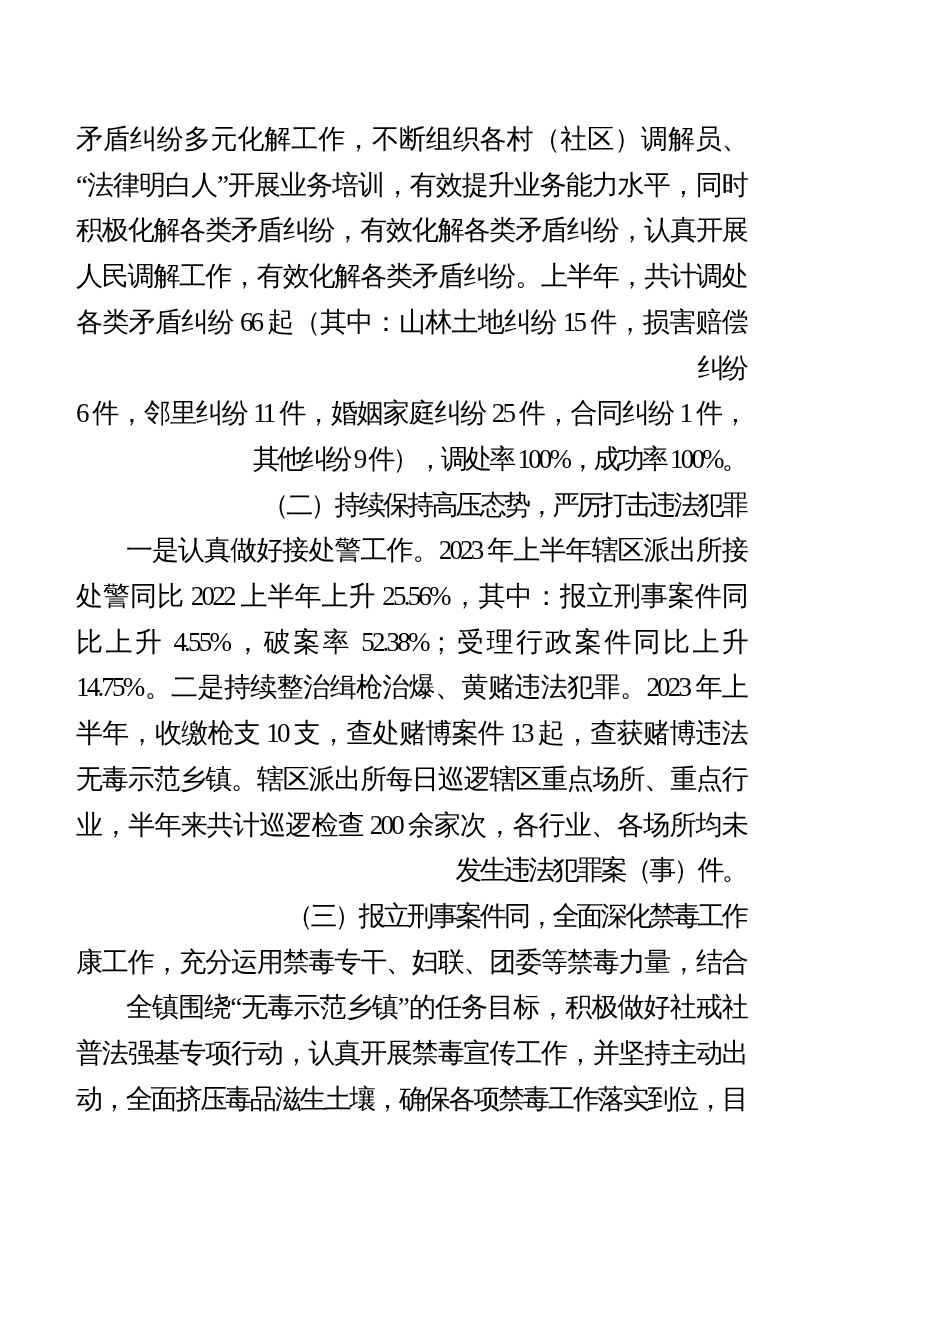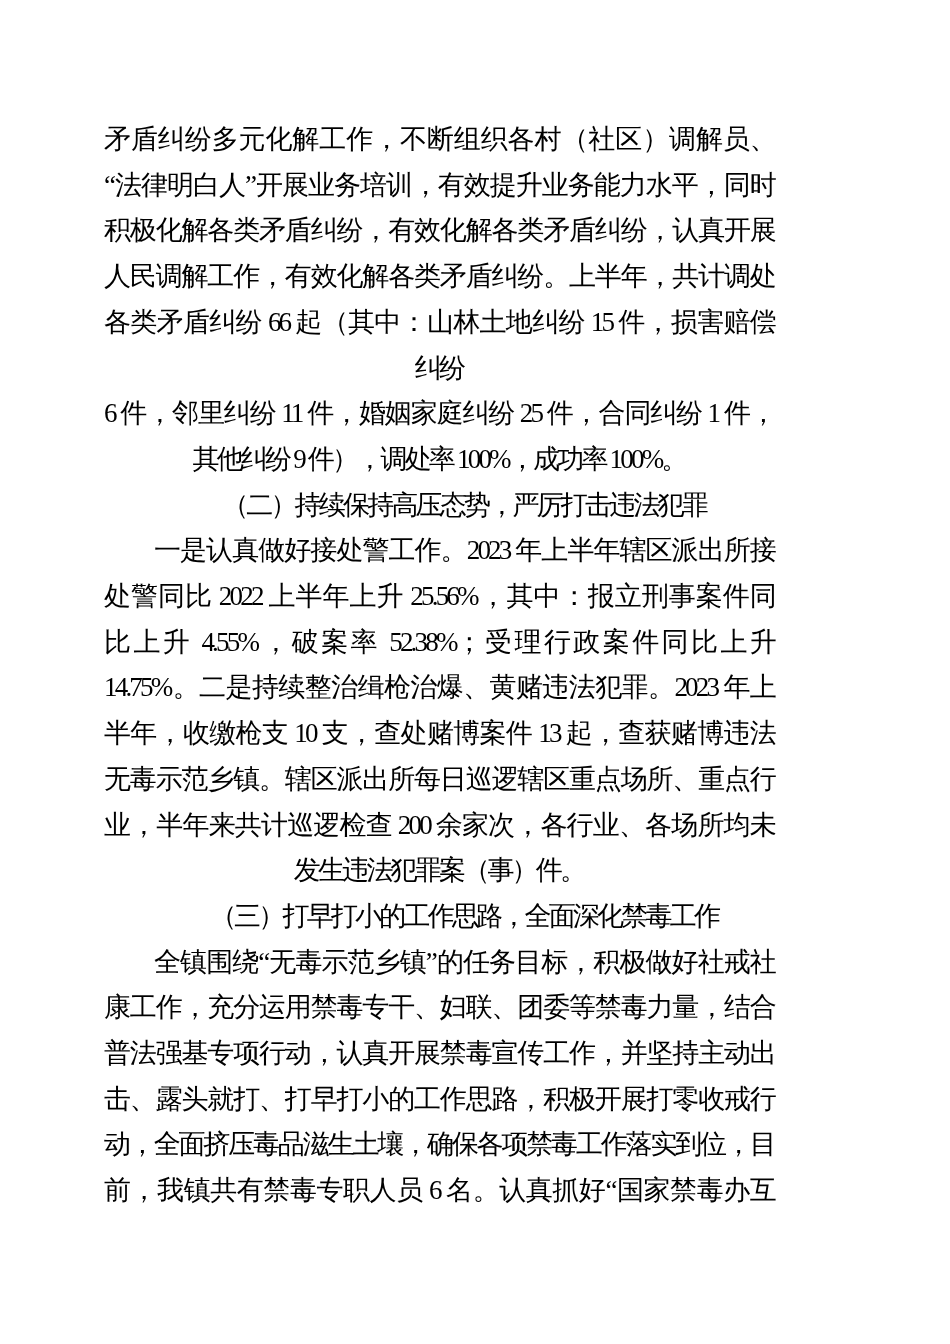--- a/index.html
+++ b/index.html
@@ -10,37 +10,37 @@
     width: 950px;
     height: 1344px;
     background: #ffffff;
     color: #000000;
     font-family: "Liberation Serif", "DejaVu Serif", serif;
   }
   .page {
     box-sizing: border-box;
     width: 950px;
     height: 1344px;
-    padding: 117px 140px 0 104px;
+    padding: 117px 140px 0 76px;
     overflow: hidden;
     background: #ffffff;
   }
   .text-block {
     width: 670px;
   }
   .paragraph {
     margin: 0;
     padding: 0;
   }
   .line {
     font-size: 27px;
     line-height: 45.7px;
     letter-spacing: -2.8px;
     white-space: normal;
-    text-align: center;
+    text-align: right;
     color: #000000;
   }
   .line.justify {
     text-align: justify;
     text-align-last: justify;
   }
   .line.indent {
     text-indent: 50px;
   }
 </style>
@@ -66,24 +66,22 @@
         <div class="line justify indent">一是认真做好接处警工作。2023 年上半年辖区派出所接</div>
         <div class="line justify">处警同比 2022 上半年上升 25.56%，其中：报立刑事案件同</div>
         <div class="line justify">比上升 4.55%，破案率 52.38%；受理行政案件同比上升</div>
         <div class="line justify">14.75%。二是持续整治缉枪治爆、黄赌违法犯罪。2023 年上</div>
         <div class="line justify">半年，收缴枪支 10 支，查处赌博案件 13 起，查获赌博违法</div>
         <div class="line justify">无毒示范乡镇。辖区派出所每日巡逻辖区重点场所、重点行</div>
         <div class="line justify">业，半年来共计巡逻检查 200 余家次，各行业、各场所均未</div>
         <div class="line">发生违法犯罪案（事）件。</div>
       </div>
       <div class="paragraph heading">
-        <div class="line indent">（三）打早打小的工作思路，全面深化禁毒工作</div>
+        <div class="line indent">（三）报立刑事案件同，全面深化禁毒工作</div>
       </div>
       <div class="paragraph body">
+        <div class="line justify">康工作，充分运用禁毒专干、妇联、团委等禁毒力量，结合</div>
         <div class="line justify indent">全镇围绕“无毒示范乡镇”的任务目标，积极做好社戒社</div>
-        <div class="line justify">康工作，充分运用禁毒专干、妇联、团委等禁毒力量，结合</div>
         <div class="line justify">普法强基专项行动，认真开展禁毒宣传工作，并坚持主动出</div>
-        <div class="line justify">击、露头就打、打早打小的工作思路，积极开展打零收戒行</div>
         <div class="line justify">动，全面挤压毒品滋生土壤，确保各项禁毒工作落实到位，目</div>
-        <div class="line justify">前，我镇共有禁毒专职人员 6 名。认真抓好“国家禁毒办互</div>
       </div>
     </div>
 </div>
 
 </body></html>

